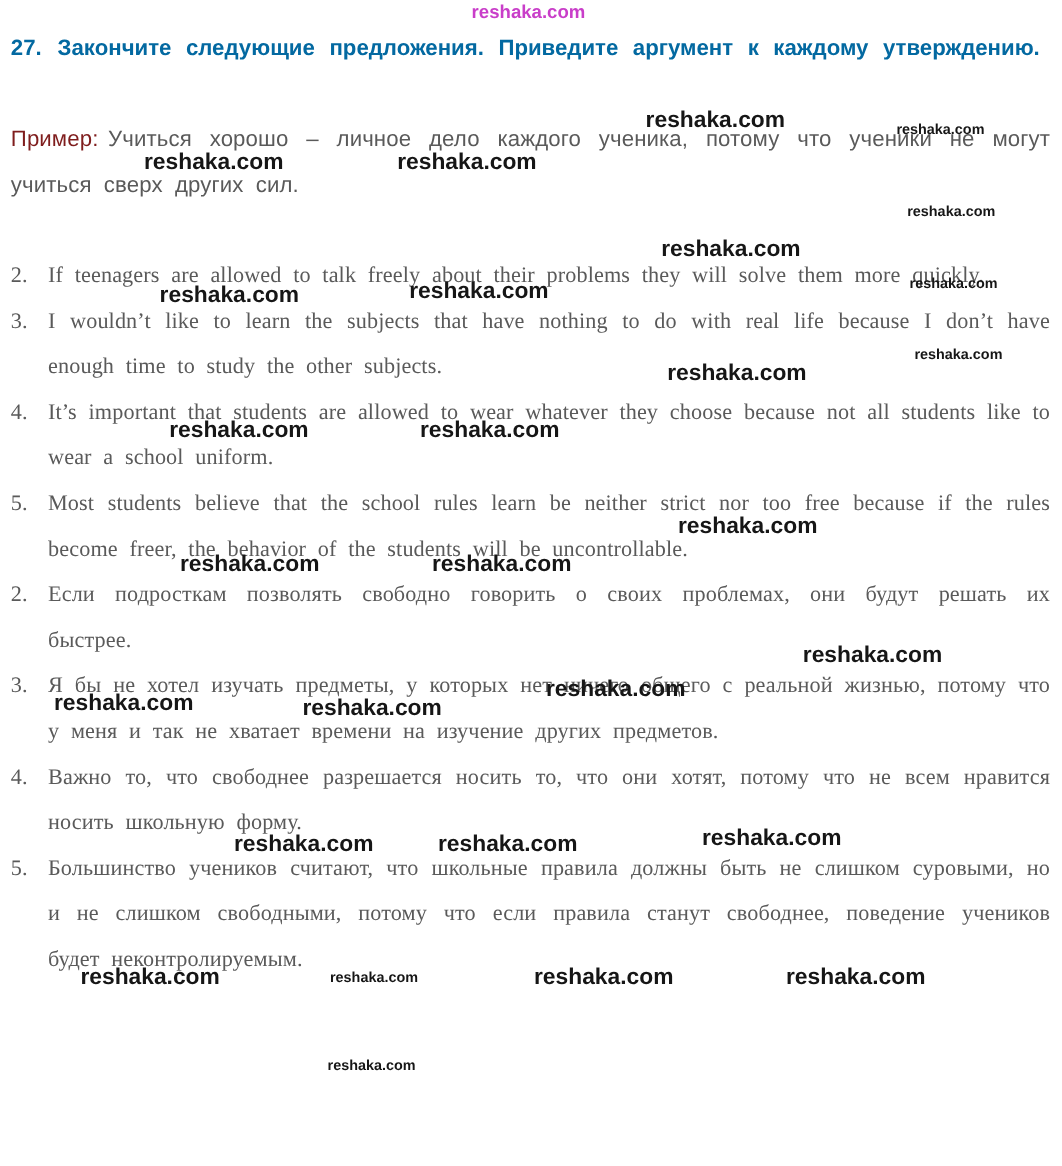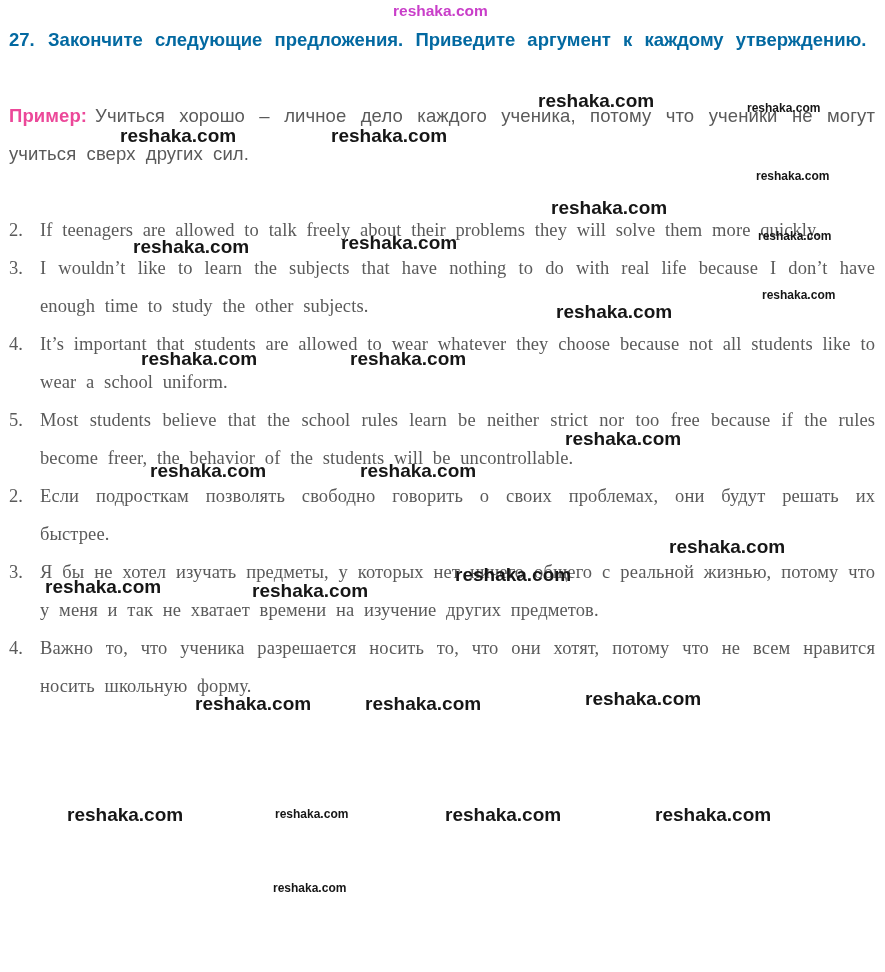--- a/index.html
+++ b/index.html
@@ -32,21 +32,21 @@
   .body-text {
     color:#5a5a5a;
     font-size:18.5px;
     line-height:38px;
     text-align:justify;
     word-spacing:5px;
     letter-spacing:0.1px;
   }
 
   .example { margin-bottom:38px; }
-  .example .ex-label { font-weight:bold; color:#ec4899; margin-right:8px; }
+  .example .ex-label { font-weight:normal; color:#7f1d1d; margin-right:8px; }
 
   .list .item {
     padding-left:31px;
     text-indent:-31px;
     font-family:Liberation Serif, serif;
   }
   .list .item .inum { display:inline-block; width:31px; text-indent:0; }
   .list-russian { }
 
   
@@ -82,21 +82,22 @@
   <div class="list list-english">
     <p class="body-text item"><span class="inum">2.</span><span>If teenagers are allowed to talk freely about their problems they will solve them more quickly.</span></p>
     <p class="body-text item"><span class="inum">3.</span><span>I wouldn’t like to learn the subjects that have nothing to do with real life because I don’t have enough time to study the other subjects.</span></p>
     <p class="body-text item"><span class="inum">4.</span><span>It’s important that students are allowed to wear whatever they choose because not all students like to wear a school uniform.</span></p>
     <p class="body-text item"><span class="inum">5.</span><span>Most students believe that the school rules learn be neither strict nor too free because if the rules become freer, the behavior of the students will be uncontrollable.</span></p>
   </div>
 
   <div class="list list-russian">
     <p class="body-text item"><span class="inum">2.</span><span>Если подросткам позволять свободно говорить о своих проблемах, они будут решать их быстрее.</span></p>
     <p class="body-text item"><span class="inum">3.</span><span>Я бы не хотел изучать предметы, у которых нет ничего общего с реальной жизнью, потому что у меня и так не хватает времени на изучение других предметов.</span></p>
-    <p class="body-text item"><span class="inum">4.</span><span>Важно то, что ученика разрешается носить то, что они хотят, потому что не всем нравится носить школьную форму.</span></p>
+    <p class="body-text item"><span class="inum">4.</span><span>Важно то, что свободнее разрешается носить то, что они хотят, потому что не всем нравится носить школьную форму.</span></p>
+    <p class="body-text item"><span class="inum">5.</span><span>Большинство учеников считают, что школьные правила должны быть не слишком суровыми, но и не слишком свободными, потому что если правила станут свободнее, поведение учеников будет неконтролируемым.</span></p>
   </div>
 
   <div>
       <span class="wm lg" style="left: 538px; top: 90px;">reshaka.com</span>
       <span class="wm sm" style="left: 747px; top: 101px;">reshaka.com</span>
       <span class="wm lg" style="left: 120px; top: 125px;">reshaka.com</span>
       <span class="wm lg" style="left: 331px; top: 125px;">reshaka.com</span>
       <span class="wm sm" style="left: 756px; top: 169px;">reshaka.com</span>
       <span class="wm lg" style="left: 551px; top: 197px;">reshaka.com</span>
       <span class="wm sm" style="left: 758px; top: 229px;">reshaka.com</span>

